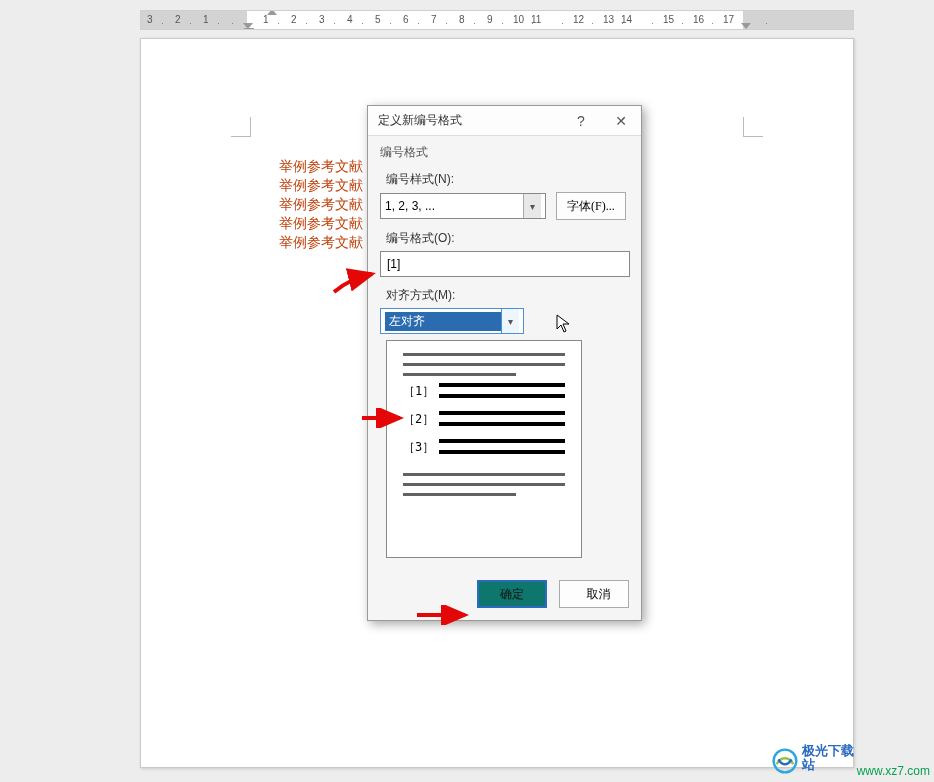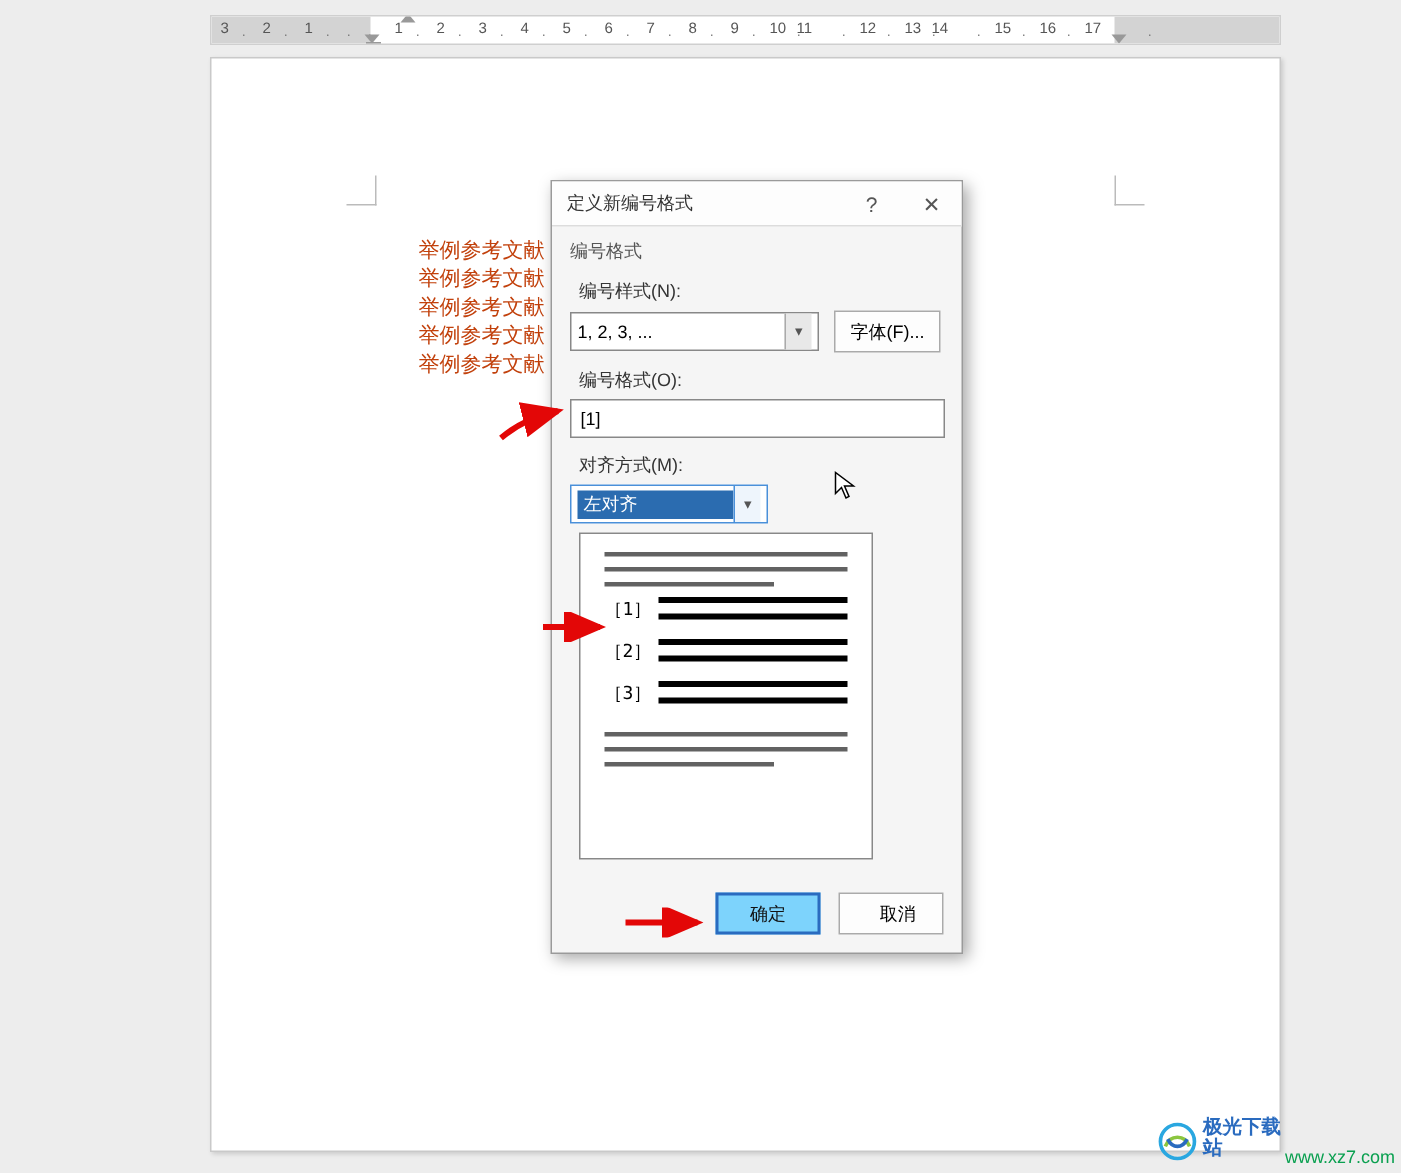--- a/index.html
+++ b/index.html
@@ -83,21 +83,21 @@
     top: 118px;
     font-size: 14px;
     color: #c2410c;
     line-height: 19px;
   }
 
   
   .dialog {
     position: absolute;
     left: 367px;
-    top: 120px;
+    top: 105px;
     width: 275px;
     background: #f5f5f5;
     border: 1px solid #9a9a9a;
     box-shadow: 3px 3px 10px rgba(0,0,0,0.35);
     font-size: 12px;
   }
   .titlebar {
     height: 30px;
     display: flex;
     align-items: center;
@@ -126,36 +126,37 @@
   .combo, .textbox, .combo-small {
     background: #fff;
     border: 1px solid #888;
     height: 26px;
     display: flex;
     align-items: center;
     padding: 0 4px;
     font-size: 12px;
   }
   .combo { width: 166px; justify-content: space-between; }
-  .combo-small { width: 132px; justify-content: flex-start; }
+  .combo-small { width: 144px; justify-content: flex-start; }
   .combo .arrow, .combo-small .arrow {
     width: 18px; height: 100%;
     display:flex;align-items:center;justify-content:center;
     border-left:1px solid #aaa;
     background:#e8e8e8;
     color:#555;font-size:10px;
   }
   .btn {
     height: 28px;
     padding: 0 10px;
     background:#fdfdfd;
     border:1px solid #aaa;
     font-size:12px;
     display:inline-flex;align-items:center;justify-content:center;
     cursor:pointer;
+    font-family:Liberation Serif, serif;
   }
   .textbox { width: 250px; padding:0 6px; }
 
   .combo-small.highlight { border:1px solid #4a90d9; }
   .combo-small.highlight .val { background:#2b6cb0; color:#fff; padding:1px 4px; flex:1; }
   .combo-small .arrow { border-left:1px solid #4a90d9; background:#eef5fc; }
 
   
   .preview {
     margin-top: 6px;
@@ -171,21 +172,21 @@
   .pv-row { display:flex; align-items:flex-start; margin-bottom:6px; }
   .pv-num { font-size:12px; color:#000; width:36px; font-family:"SimSun",monospace; }
   .pv-lines { flex:1; display:flex; flex-direction:column; }
   .pv-thick { height:4px; background:#000; margin-bottom:7px; }
 
   
   .dialog-footer {
     display:flex; justify-content:flex-end; gap:12px;
     padding: 10px 12px 12px;
   }
-  .btn.primary { border:2px solid #2a6bbf; background:#7dd3fc; color:#111; width:70px; }
+  .btn.primary { border:2px solid #2a6bbf; background:#0f766e; color:#111; width:70px; }
   .btn.default { width:70px;padding-left:19px; }
 
   
   .arrow-red {
     position:absolute;
     pointer-events:none;
   }
   .arrow-red svg { display:block; }
 
   

